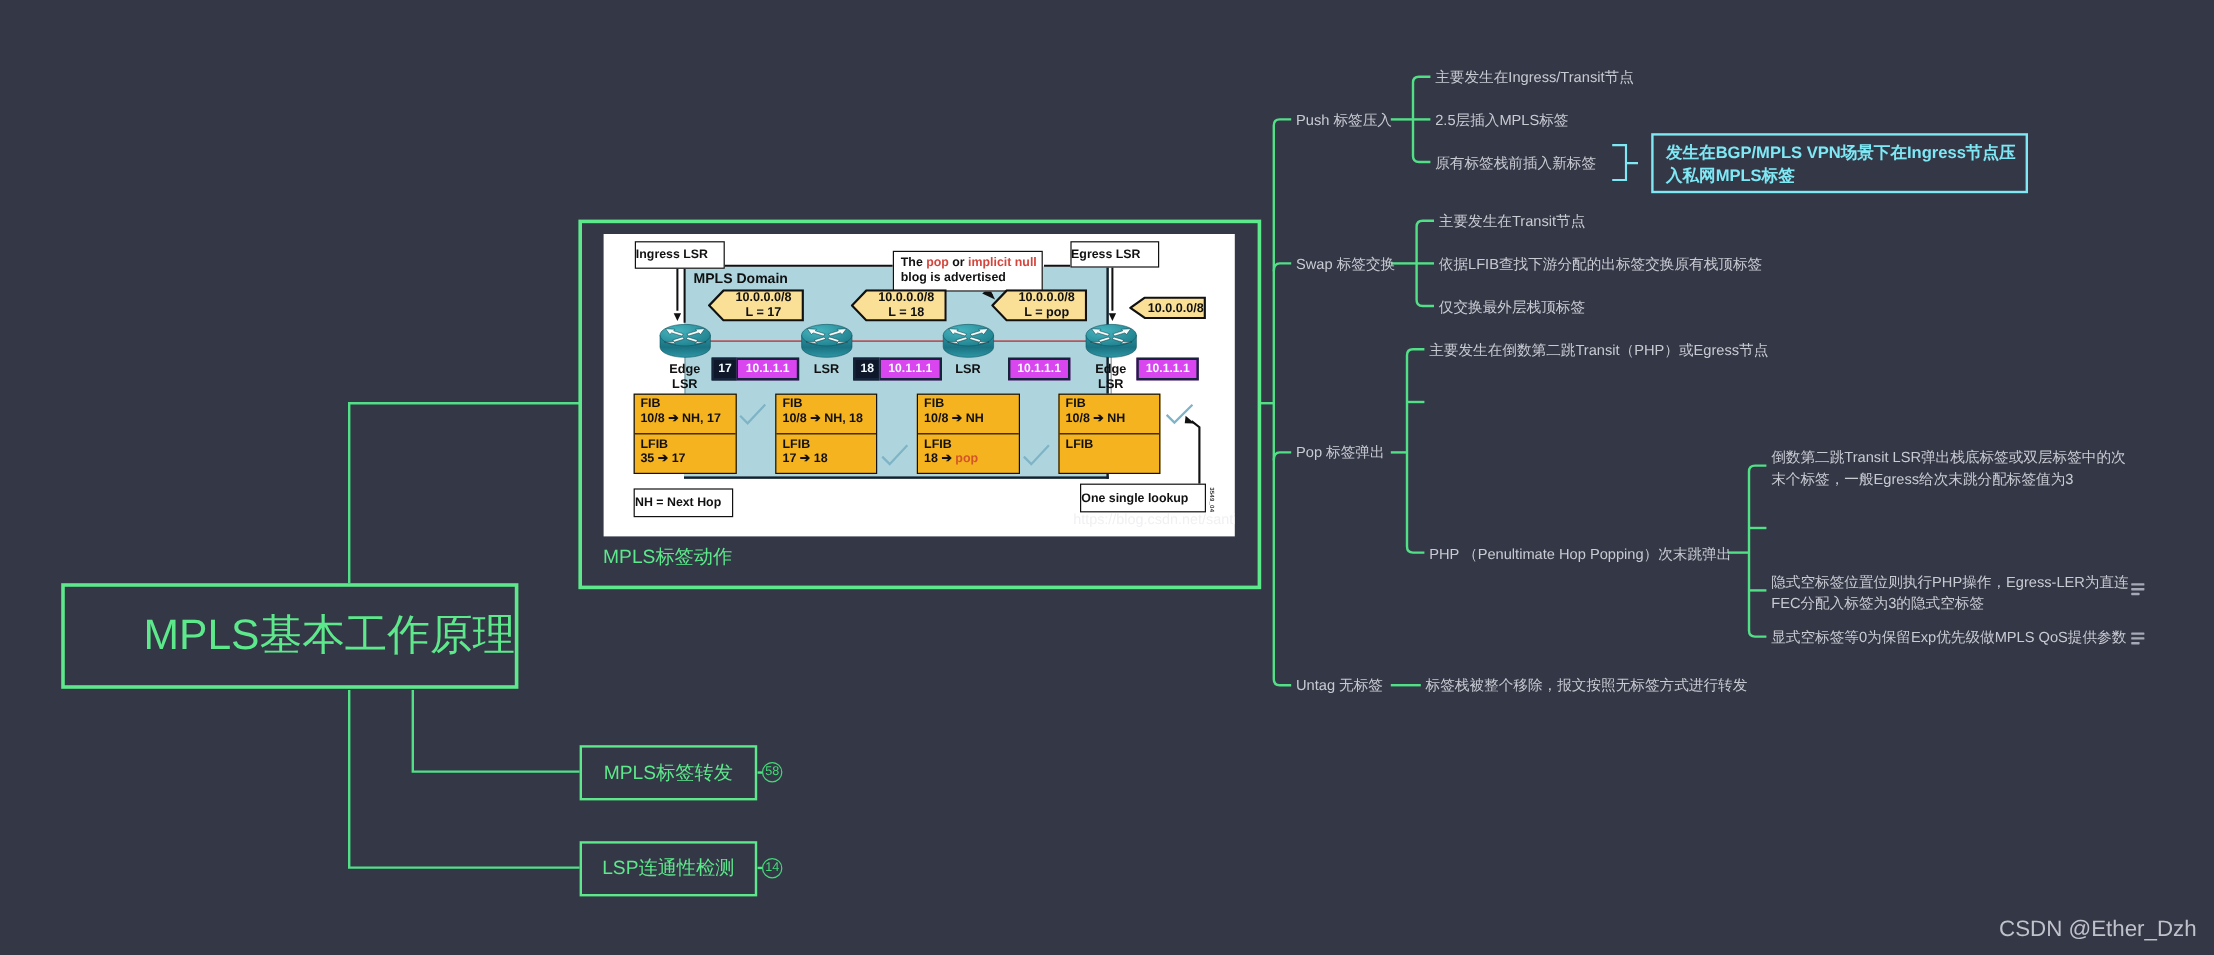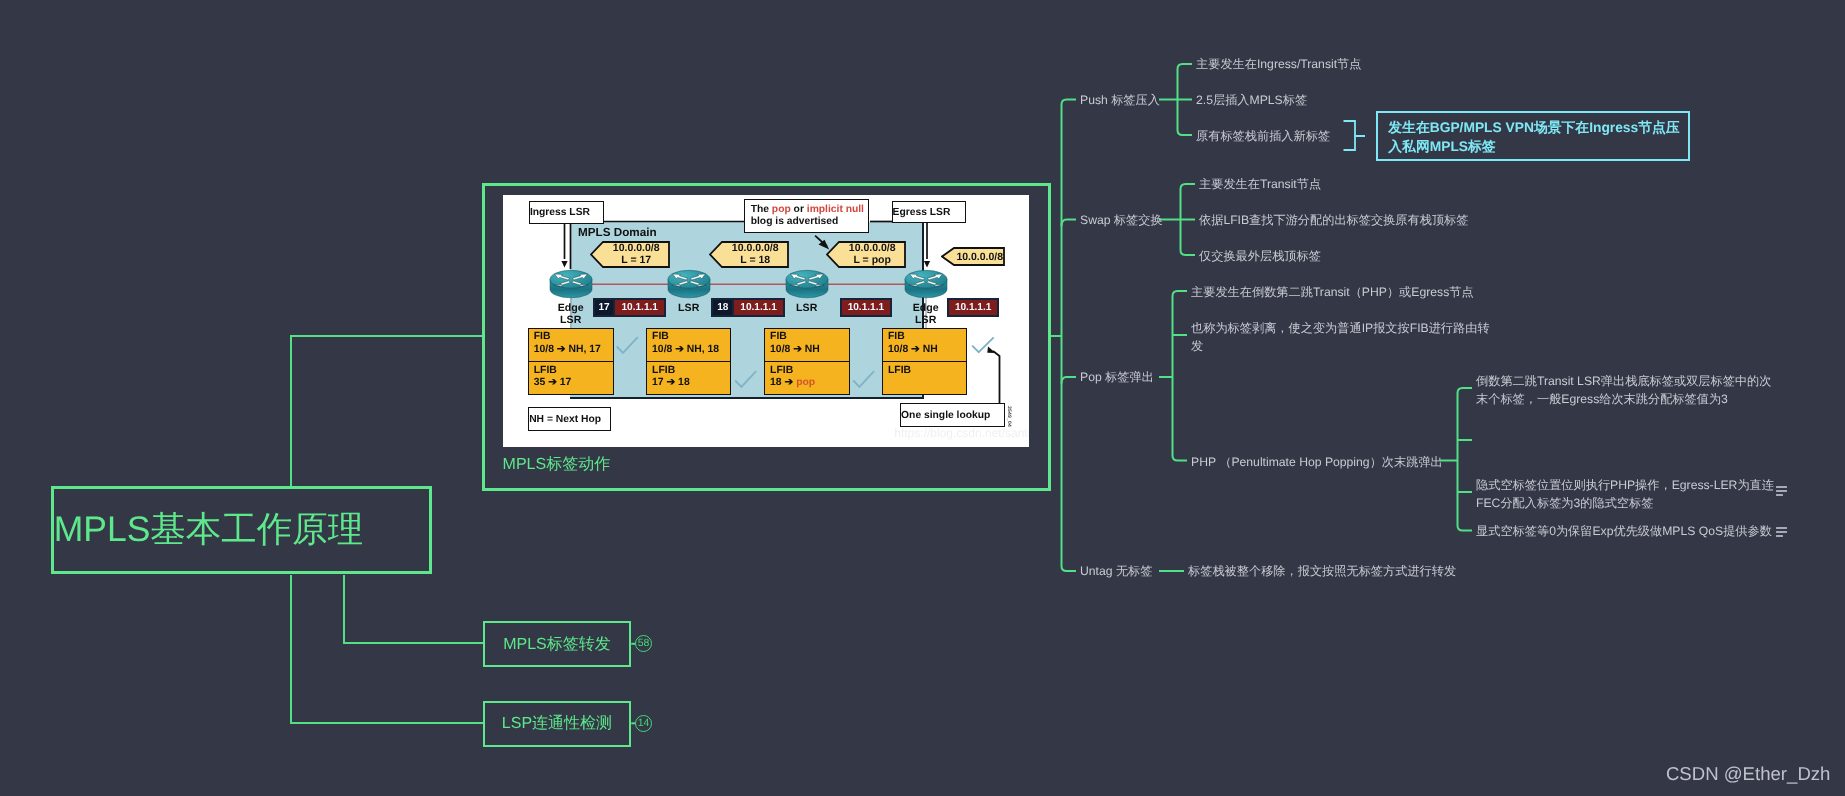--- a/index.html
+++ b/index.html
@@ -5,21 +5,21 @@
 <style>
 html,body{margin:0;padding:0;}
 body{width:1845px;height:796px;background:#343746;overflow:hidden;
   font-family:"Liberation Sans",sans-serif;-webkit-font-smoothing:antialiased;
   text-rendering:geometricPrecision;}
 #root{position:absolute;left:0;top:0;width:1845px;height:796px;}
 svg#wires{position:absolute;left:0;top:0;width:1845px;height:796px;overflow:visible;}
 .node{position:absolute;color:#c9cbd3;font-size:12.2px;line-height:18px;white-space:nowrap;}
 .node.w{white-space:normal;}
 .gbox{position:absolute;border:2px solid #5de88b;box-sizing:border-box;color:#5de88b;}
-.gbox.root{display:flex;align-items:center;justify-content:flex-start;border-width:3.4px;}
+.gbox.root{display:flex;align-items:center;justify-content:flex-end;border-width:3.4px;}
 .rootlbl{font-size:35.5px;color:#5de88b;letter-spacing:0px;}
 .gbox.side{display:flex;align-items:center;justify-content:center;font-size:16px;}
 .gbox.imgnode{padding:0;border-width:3.3px;}
 .imgcap{position:absolute;left:17.6px;bottom:12.5px;font-size:16px;color:#5de88b;}
 .badge{position:absolute;width:17px;height:17px;border:1.5px solid #42d977;border-radius:50%;
   color:#42d977;font-size:10.5px;line-height:14px;text-align:center;box-sizing:border-box;font-weight:400;}
 .footer-wm{position:absolute;color:#c0c2cb;font-size:18.6px;white-space:nowrap;}
 .noteicon{position:absolute;width:11.9px;}
 .noteicon i{display:block;background:#a6a9b6;height:2px;margin-bottom:1.7px;border-radius:0.5px;}
 .noteicon i.s{width:7.5px;}
@@ -39,21 +39,21 @@
 
 .pkt{position:absolute;}
 .pkt svg{position:absolute;left:0;top:0;}
 .pkt .t{position:absolute;left:13px;right:0;top:0;bottom:0;
   display:flex;flex-direction:column;align-items:center;justify-content:center;
   font-weight:bold;color:#111;font-size:10.5px;line-height:12px;text-align:center;}
 
 .rtr{position:absolute;width:44px;height:31px;}
 .rtrlbl{position:absolute;font-weight:bold;color:#111;font-size:10.6px;line-height:12.4px;text-align:center;white-space:nowrap;}
 
-.frm{position:absolute;height:19.7px;border:2.1px solid #15233b;background:#7f1d1d;color:#f2fbff;
+.frm{position:absolute;height:19.7px;border:2.1px solid #15233b;background:#d946ef;color:#f2fbff;
   font-weight:bold;font-size:10.1px;display:flex;align-items:center;justify-content:center;box-sizing:border-box;}
 .frm.lbl{background:#0f172a;border-right-width:1.1px;}
 .frm.ipx{border-left-width:1.1px;}
 
 .tbl{position:absolute;border:1.8px solid #111;background:#f5b320;box-sizing:border-box;}
 .tbl .half{position:absolute;left:0;right:0;height:50%;padding:2.5px 0 0 5px;box-sizing:border-box;
   font-weight:bold;color:#111;font-size:10.4px;line-height:12.5px;white-space:nowrap;}
 .tbl .half.b{top:50%;border-top:1.8px solid #111;}
 .tbl .pop{color:#d4552a;}
 .wm2{position:absolute;color:#f0f0f3;font-size:12px;letter-spacing:0px;white-space:nowrap;}
@@ -110,21 +110,20 @@
 
 <div class="node" style="left:1196px;top:55px"><span>主要发生在Ingress/Transit节点</span></div>
 <div class="node" style="left:1196px;top:91px"><span>2.5层插入MPLS标签</span></div>
 <div class="node" style="left:1196px;top:127px"><span>原有标签栈前插入新标签</span></div>
 
 <div class="node" style="left:1199px;top:175px"><span>主要发生在Transit节点</span></div>
 <div class="node" style="left:1199px;top:211px"><span>依据LFIB查找下游分配的出标签交换原有栈顶标签</span></div>
 <div class="node" style="left:1199px;top:247px"><span>仅交换最外层栈顶标签</span></div>
 
 <div class="node" style="left:1191px;top:283px"><span>主要发生在倒数第二跳Transit（PHP）或Egress节点</span></div>
-<div class="node w" style="left:1191px;top:319px;width:302px"><span>也称为标签剥离，使之变为普通IP报文按FIB进行路由转发</span></div>
 <div class="node" style="left:1191px;top:453px"><span>PHP （Penultimate Hop Popping）次末跳弹出</span></div>
 
 <div class="node w" style="left:1476px;top:372px;width:300px"><span>倒数第二跳Transit LSR弹出栈底标签或双层标签中的次末个标签，一般Egress给次末跳分配标签值为3</span></div>
 <div class="node w" style="left:1476px;top:476px;width:300px"><span>隐式空标签位置位则执行PHP操作，Egress-LER为直连FEC分配入标签为3的隐式空标签</span></div>
 <div class="node" style="left:1476px;top:522px"><span>显式空标签等0为保留Exp优先级做MPLS QoS提供参数</span></div>
 
 <div class="node" style="left:1188px;top:562px"><span>标签栈被整个移除，报文按照无标签方式进行转发</span></div>
 
 <div class="noteicon" style="left:1775.5px;top:486.3px">
       <i></i>
@@ -192,21 +191,21 @@
     </svg>
 
     <div class="dgtext domain" style="left:75.3px;top:31.3px">MPLS Domain</div>
 
     <div class="cbox" style="left:26.2px;top:6.3px;width:75.4px;height:22.9px">
           <span>Ingress LSR</span>
         </div>
     <div class="cbox" style="left:388.9px;top:5.9px;width:74.7px;height:22.9px">
           <span>Egress LSR</span>
         </div>
-    <div class="cbox advert" style="left:241px;top:4px;width:125.6px;height:34.4px"><span>The </span><span class="red">pop</span><span> or </span><span class="red">implicit null</span><br><span>blog is advertised</span></div>
+    <div class="cbox advert" style="left:241px;top:14px;width:125.6px;height:34.4px"><span>The </span><span class="red">pop</span><span> or </span><span class="red">implicit null</span><br><span>blog is advertised</span></div>
     <div class="cbox" style="left:25.5px;top:212.6px;width:82.5px;height:23.9px">
           <span>NH = Next Hop</span>
         </div>
     <div class="cbox" style="left:397.4px;top:208.7px;width:104.7px;height:23.3px">
           <span>One single lookup</span>
         </div>
 
     <div class="pkt" style="left:87px;top:46px;width:80px;height:27px">
           <svg width="80" height="27" viewBox="0 0 80 27">
             <path d="M13,1 L79,1 L79,26 L13,26 L1,13.5 Z" fill="#fadf96" stroke="#111" stroke-width="1.8" stroke-linejoin="miter"></path>

